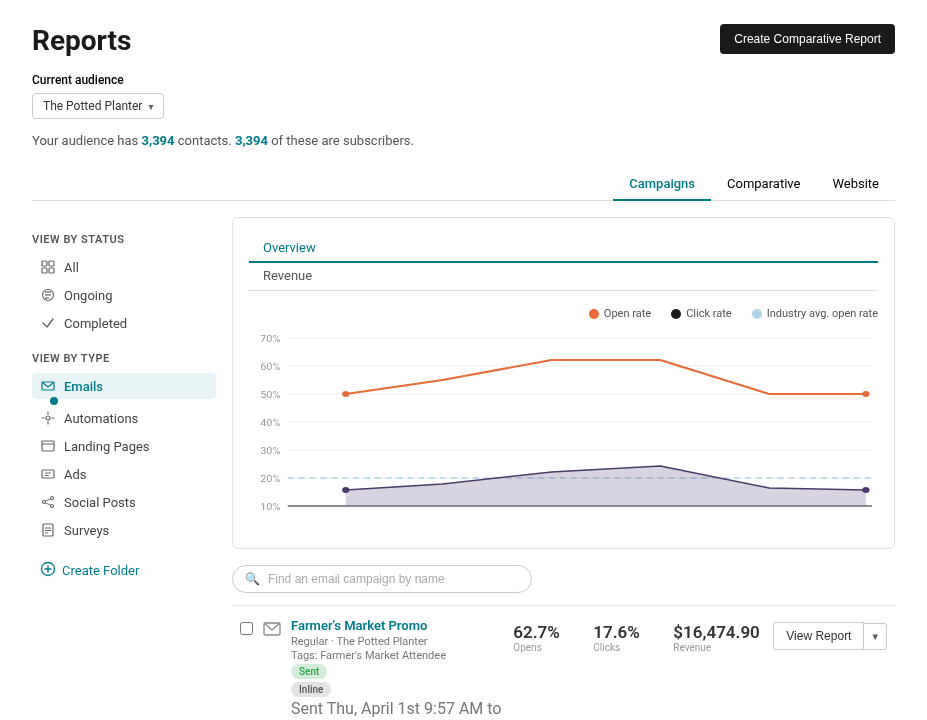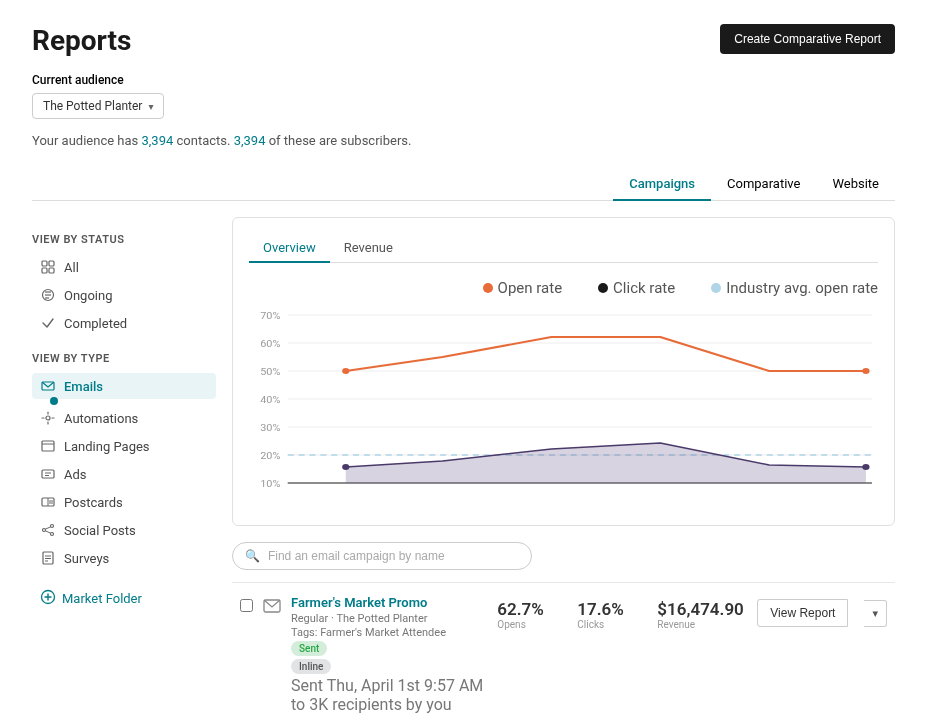--- a/index.html
+++ b/index.html
@@ -30,21 +30,21 @@
       border-radius: 4px;
       padding: 5px 10px;
       font-size: 12px;
       cursor: pointer;
       background: #fff;
       margin-bottom: 14px;
     }
     .audience-dropdown .chevron { font-size: 10px; color: #666; }
 
     .audience-info { font-size: 13px; color: #555; margin-bottom: 20px; }
-    .audience-info .highlight { color: #007c89; font-weight: 400; }
+    .audience-info .highlight { color: #007c89; font-weight: 700; }
 
     .tabs { display: flex; gap: 0; border-bottom: 1px solid #ddd; margin-bottom: 16px; justify-content: flex-end; }
     .tab {
       padding: 8px 16px;
       font-size: 13px;
       color: #000000;
       cursor: pointer;
       border-bottom: 2px solid transparent;
       margin-bottom: -1px;
       text-decoration: none;
@@ -79,32 +79,32 @@
 
     
     .chart-container {
       border: 1px solid #e0e0e0;
       border-radius: 6px;
       padding: 16px;
       margin-bottom: 16px;
       background: #fff;
     }
 
-    .chart-tabs { display: flex; gap: 0; border-bottom: 1px solid #ddd; margin-bottom: 16px; }
+    .chart-tabs { display: flex; gap: 0; border-bottom: 1px solid #ddd; margin-bottom: 16px; flex-direction: column; }
     .chart-tab {
       padding: 6px 14px;
       font-size: 13px;
       color: #555;
       cursor: pointer;
       border-bottom: 2px solid transparent;
       margin-bottom: -1px;
     }
     .chart-tab.active { color: #007c89; border-bottom: 2px solid #007c89; }
 
-    .chart-legend { display: flex; gap: 36px; justify-content: flex-end; margin-bottom: 12px; font-size: 15px; color: #555; }
+    .chart-legend { display: flex; gap: 20px; justify-content: flex-end; margin-bottom: 12px; font-size: 11px; color: #555; }
     .legend-item { display: flex; align-items: center; gap: 5px; }
     .legend-dot { width: 10px; height: 10px; border-radius: 50%; flex-shrink: 0; }
     .legend-dot.orange { background: #e86c3a; }
     .legend-dot.dark { background: #1a1a1a; }
     .legend-dot.blue { background: #b0d4e8; }
 
     .chart-area { position: relative; height: 200px; }
 
     svg.chart-svg { width: 100%; height: 100%; }
 
@@ -166,21 +166,21 @@
     .badge.sent { background: #d4edda; color: #28a745; }
     .badge.inline { background: #e2e3e5; color: #555; }
 
     .campaign-stats { display: flex; gap: 20px; align-items: flex-start; margin-top: 4px; }
     .stat { text-align: left; min-width: 60px; }
     .stat-value { font-size: 17px; font-weight: 600; color: #333; }
     .stat-label { font-size: 10px; color: #999; }
 
     .stat-revenue { min-width: 90px; }
 
-    .view-report-btn-wrap { display: flex; align-items: center; gap: 16px; flex-shrink: 0; margin-top: 4px; }
+    .view-report-btn-wrap { display: flex; align-items: center; gap: 0; flex-shrink: 0; margin-top: 4px; }
     .view-report-btn {
       background: #fff;
       border: 1px solid #ccc;
       padding: 6px 12px;
       font-size: 12px;
       cursor: pointer;
       border-radius: 3px 0 0 3px;
       font-weight: 500;
       color: #333;
     }
@@ -301,31 +301,20 @@
         <span class="icon">
           <svg width="14" height="14" viewBox="0 0 14 14" fill="none">
             <rect x="1" y="3" width="12" height="8" rx="1" stroke="#666" stroke-width="1.2" fill="none"></rect>
             <line x1="4" y1="6" x2="10" y2="6" stroke="#666" stroke-width="1"></line>
             <line x1="4" y1="8.5" x2="8" y2="8.5" stroke="#666" stroke-width="1"></line>
           </svg>
         </span>
         <span>Ads</span>
       </div>
 
-      <div class="sidebar-item">
-        <span class="icon">
-          <svg width="14" height="14" viewBox="0 0 14 14" fill="none">
-            <rect x="1" y="3" width="12" height="8" rx="1" stroke="#666" stroke-width="1.2" fill="none"></rect>
-            <line x1="7" y1="3" x2="7" y2="11" stroke="#666" stroke-width="1"></line>
-            <line x1="8" y1="6" x2="12" y2="6" stroke="#666" stroke-width="1"></line>
-            <line x1="8" y1="8" x2="12" y2="8" stroke="#666" stroke-width="1"></line>
-          </svg>
-        </span>
-        <span>Postcards</span>
-      </div>
 
       <div class="sidebar-item">
         <span class="icon">
           <svg width="14" height="14" viewBox="0 0 14 14" fill="none">
             <circle cx="3" cy="7" r="1.5" stroke="#666" stroke-width="1.2" fill="none"></circle>
             <circle cx="11" cy="3" r="1.5" stroke="#666" stroke-width="1.2" fill="none"></circle>
             <circle cx="11" cy="11" r="1.5" stroke="#666" stroke-width="1.2" fill="none"></circle>
             <line x1="4.3" y1="6.2" x2="9.7" y2="3.8" stroke="#666" stroke-width="1"></line>
             <line x1="4.3" y1="7.8" x2="9.7" y2="10.2" stroke="#666" stroke-width="1"></line>
           </svg>
@@ -346,21 +335,21 @@
       </div>
 
       <div class="create-folder">
         <span>
           <svg width="16" height="16" viewBox="0 0 16 16" fill="none">
             <circle cx="8" cy="8" r="6.5" stroke="#007c89" stroke-width="1.3"></circle>
             <line x1="8" y1="5" x2="8" y2="11" stroke="#007c89" stroke-width="1.4" stroke-linecap="round"></line>
             <line x1="5" y1="8" x2="11" y2="8" stroke="#007c89" stroke-width="1.4" stroke-linecap="round"></line>
           </svg>
         </span>
-        <span>Market Folder</span>
+        <span>Create Folder</span>
       </div>
     </div>
 
     <div class="main">
 
       <div class="chart-container">
         <div class="chart-tabs">
           <span class="chart-tab active">Overview</span>
           <span class="chart-tab">Revenue</span>
         </div>

